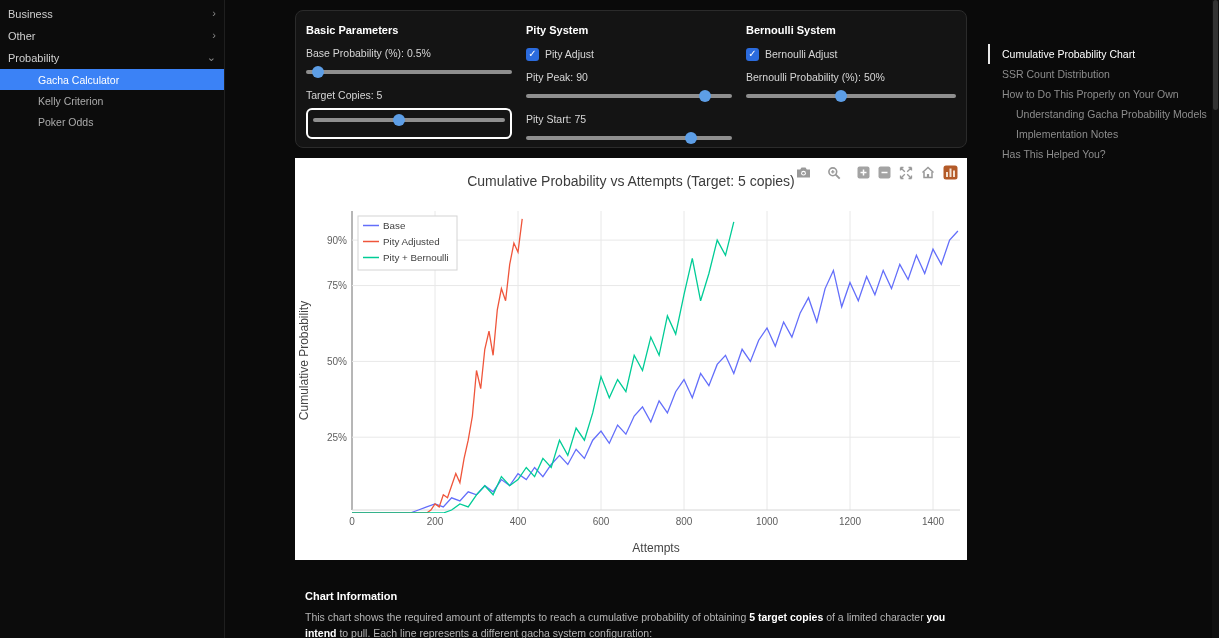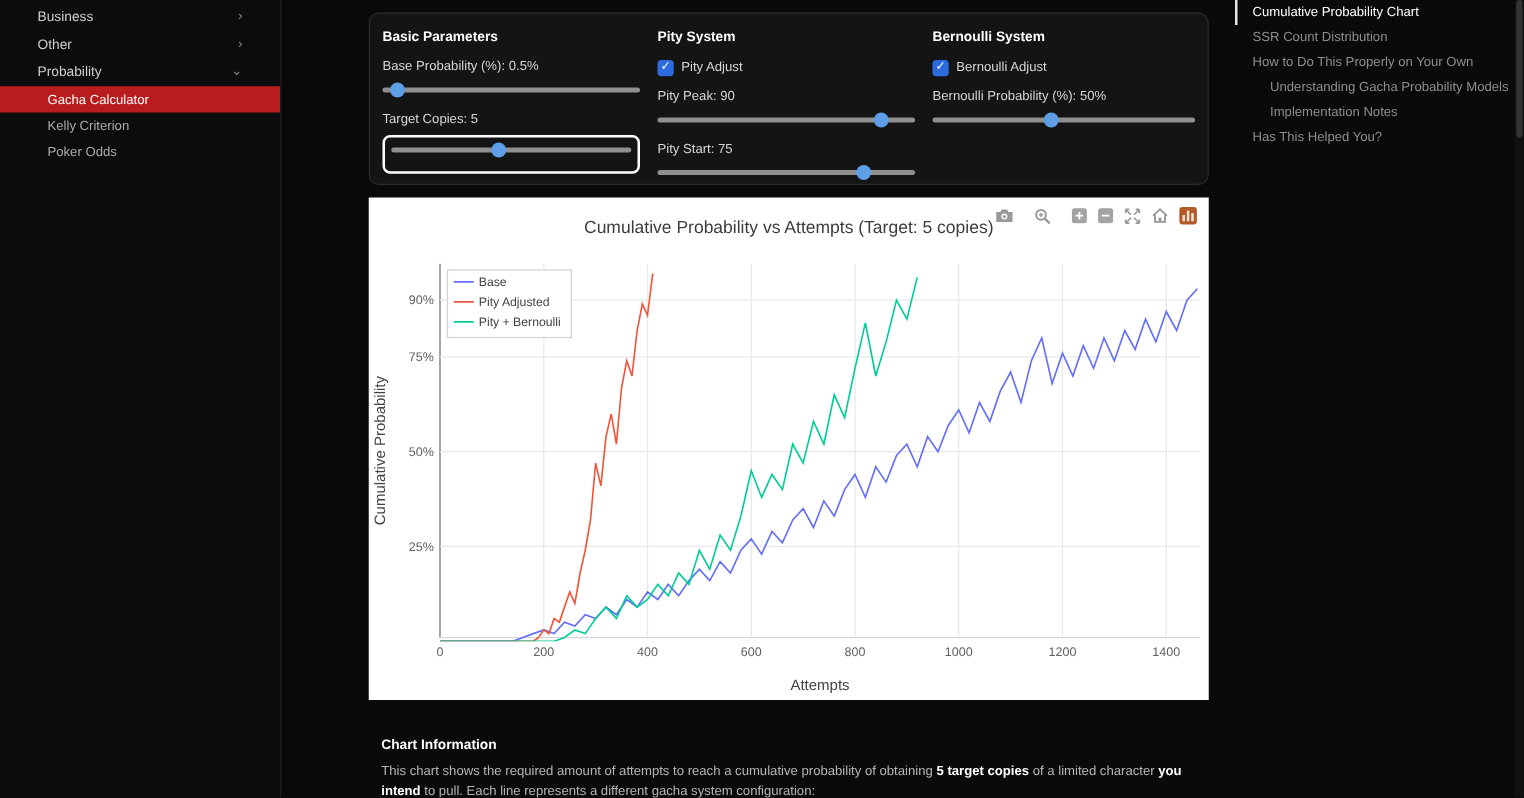--- a/index.html
+++ b/index.html
@@ -11,27 +11,27 @@
   }
   .app { position:relative; width:1219px; height:638px; }
 
   
   .left-sidebar {
     position:absolute; left:0; top:0; width:225px; height:638px;
     background:#0c0c0c; border-right:1px solid #1f1f1f; padding-top:3px;
   }
   .group-item {
     display:flex; justify-content:space-between; align-items:flex-start;
-    padding:5px 30px; font-size:11px; color:#cfcfcf; cursor:pointer; height:22px;
+    padding:5px 8px; font-size:11px; color:#cfcfcf; cursor:pointer; height:22px;
   }
   .chev { color:#8a8a8a; font-size:11px; line-height:1; }
   .sub-item {
     padding:5px 12px 5px 38px; font-size:10.5px; color:#ababab; cursor:pointer; height:21px;
   }
-  .sub-item.active { background:#b91c1c; color:#ffffff; }
+  .sub-item.active { background:#3b82f6; color:#ffffff; }
 
   
   .main { position:absolute; left:295px; top:10px; width:672px; height:628px; }
 
   .controls-card {
     position:absolute; top:0; left:0; width:672px; height:138px;
     background:#141414; border:1px solid #2b2b2b; border-radius:8px;
     display:flex; padding:13px 10px 10px 10px; gap:14px;
   }
   .ctl-col { width:208px; }
@@ -70,21 +70,21 @@
   .info-text { font-size:10.5px; color:#b5b5b5; line-height:1.55; margin:0; }
   .info-text b { color:#ffffff; }
 
   
   .toc { position:absolute; left:988px; top:0; width:224px; padding-top:0; }
   .toc-item {
     font-size:10.5px; color:#8d8d8d; padding:4px 4px 4px 12px; cursor:pointer;
     border-left:2px solid transparent;
   }
   .toc-item.lvl1 { padding-left:26px; }
-  .toc-item.active { color:#ffffff; border-left:2px solid #e8e8e8; }
+  .toc-item.active { color:#ffffff; border-left:2px solid #e8e8e8;margin-top:44px; }
 
   
   .scrollbar { position:absolute; right:0; top:0; width:7px; height:638px; background:#101010; }
   .scrollbar .thumb-v { position:absolute; top:0; left:1px; width:5px; height:110px; background:#333; border-radius:3px; }
 </style>
 </head>
 <body>
 
 <div class="app">
 

